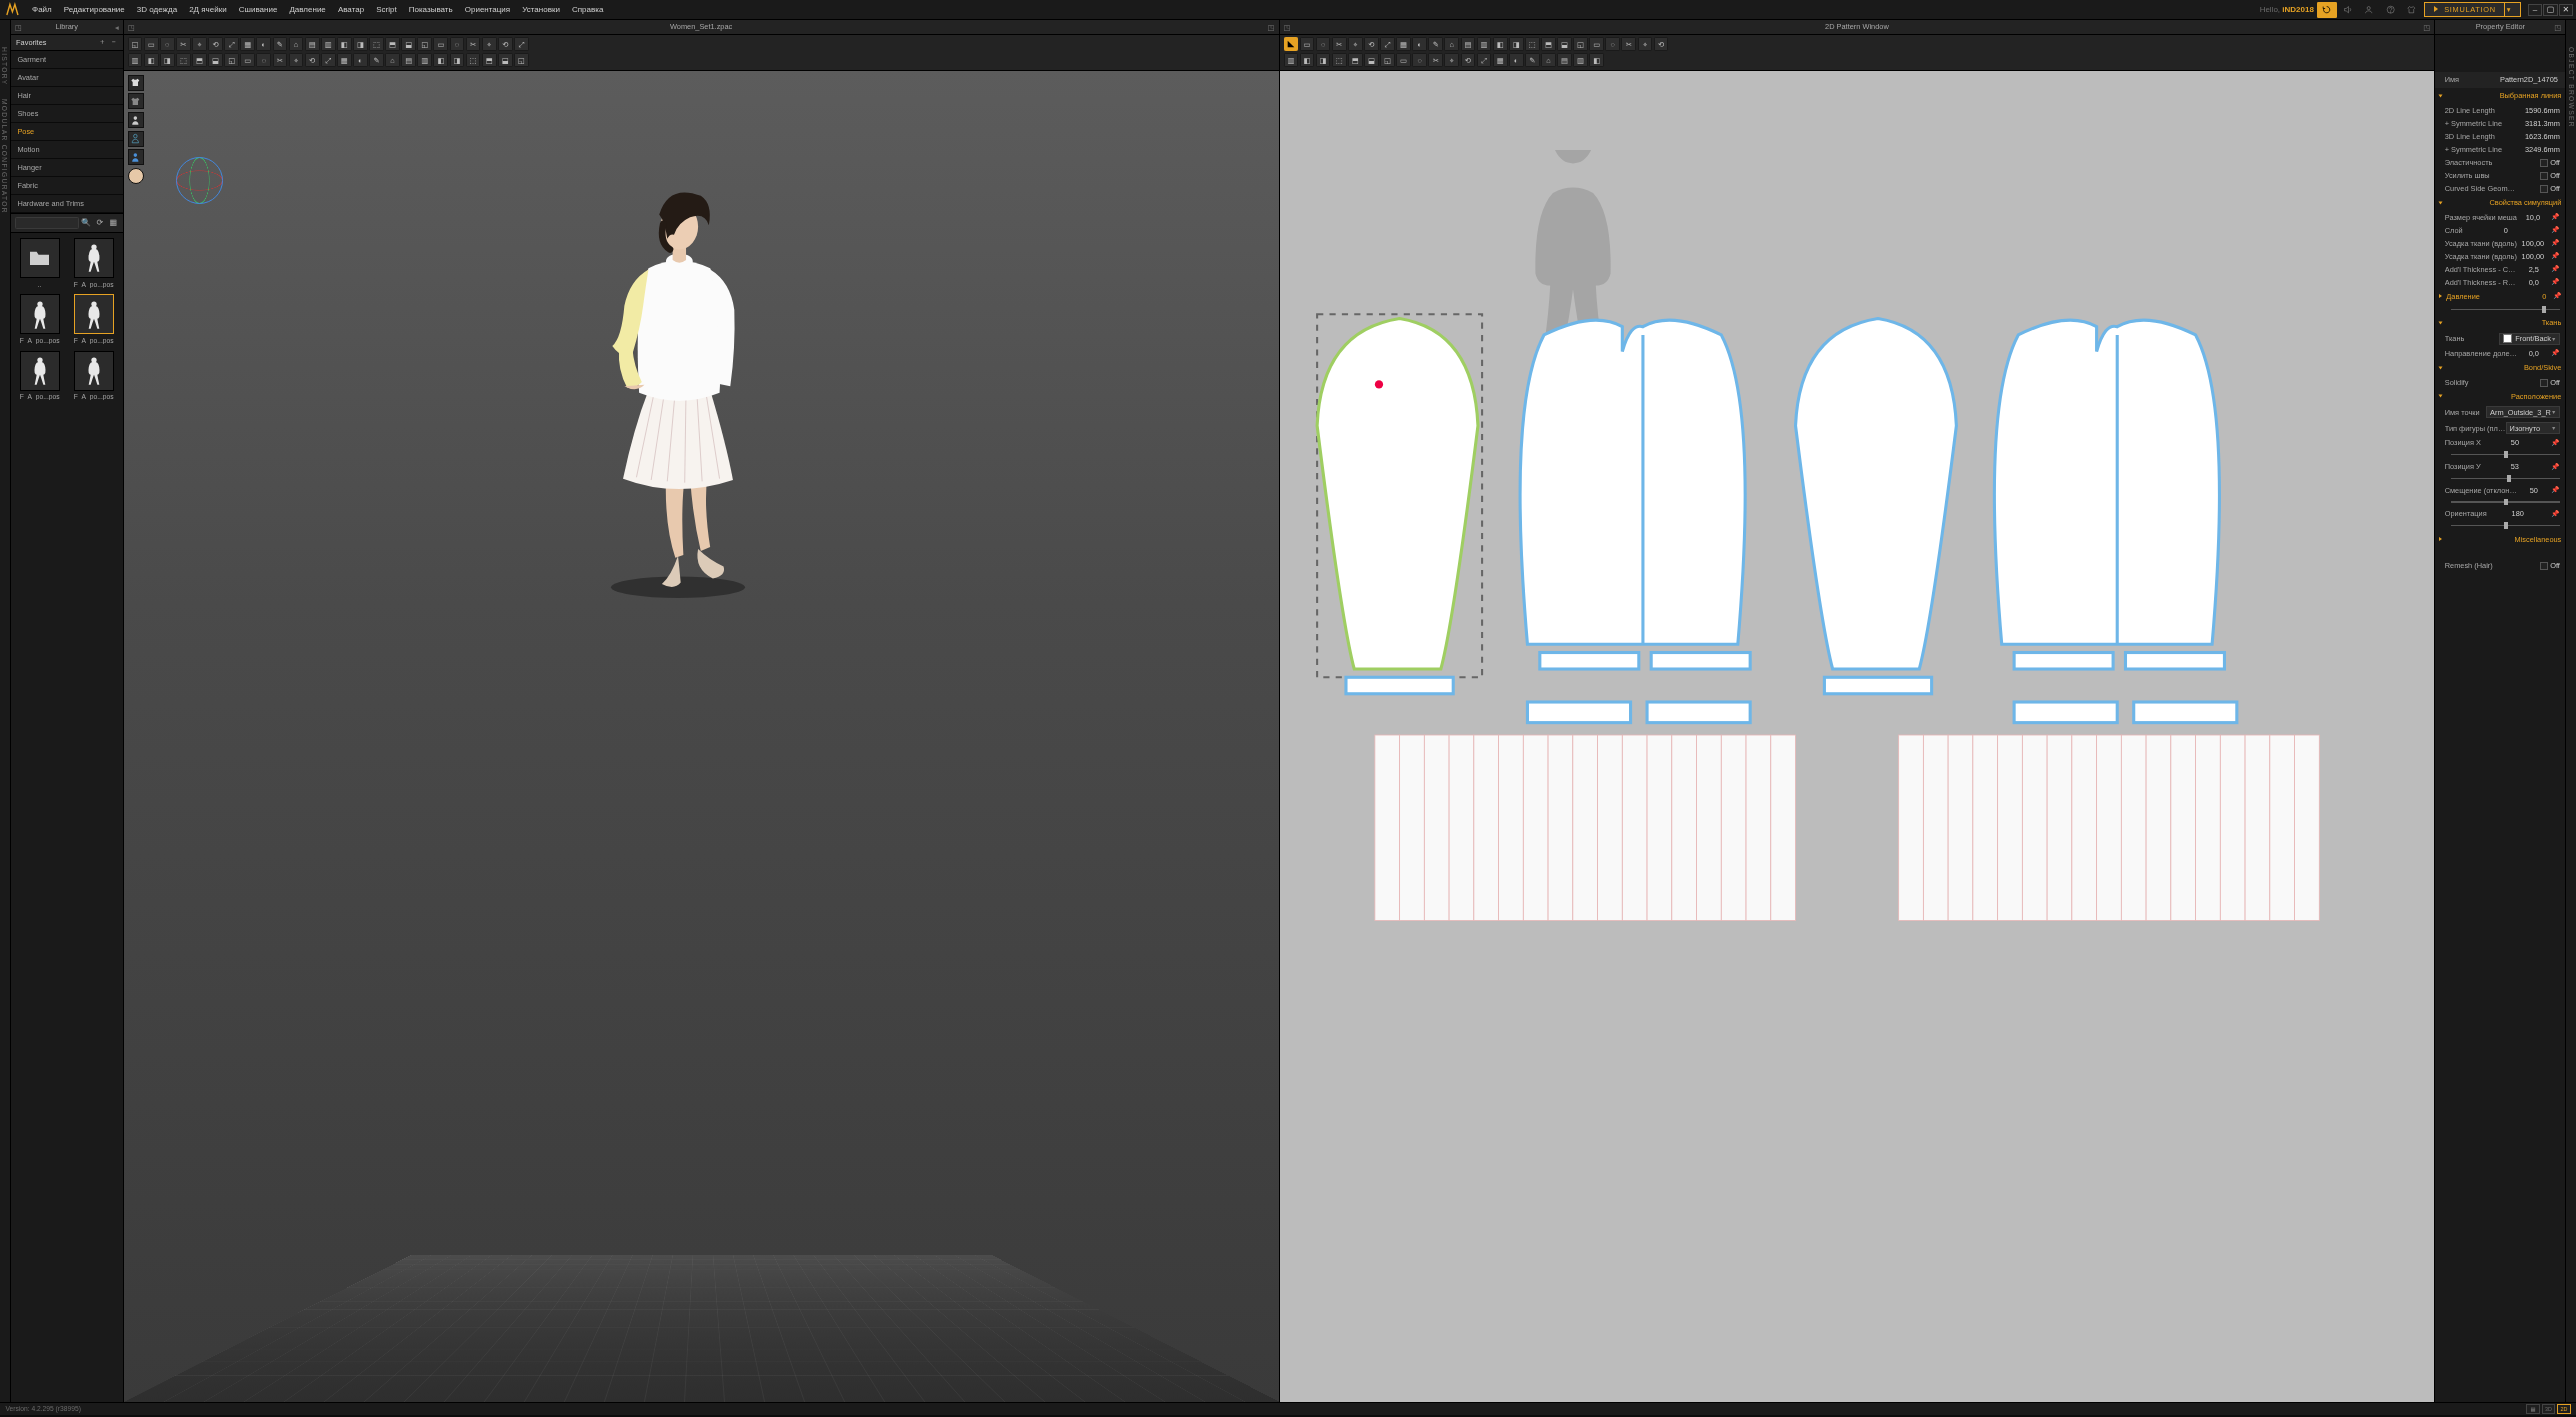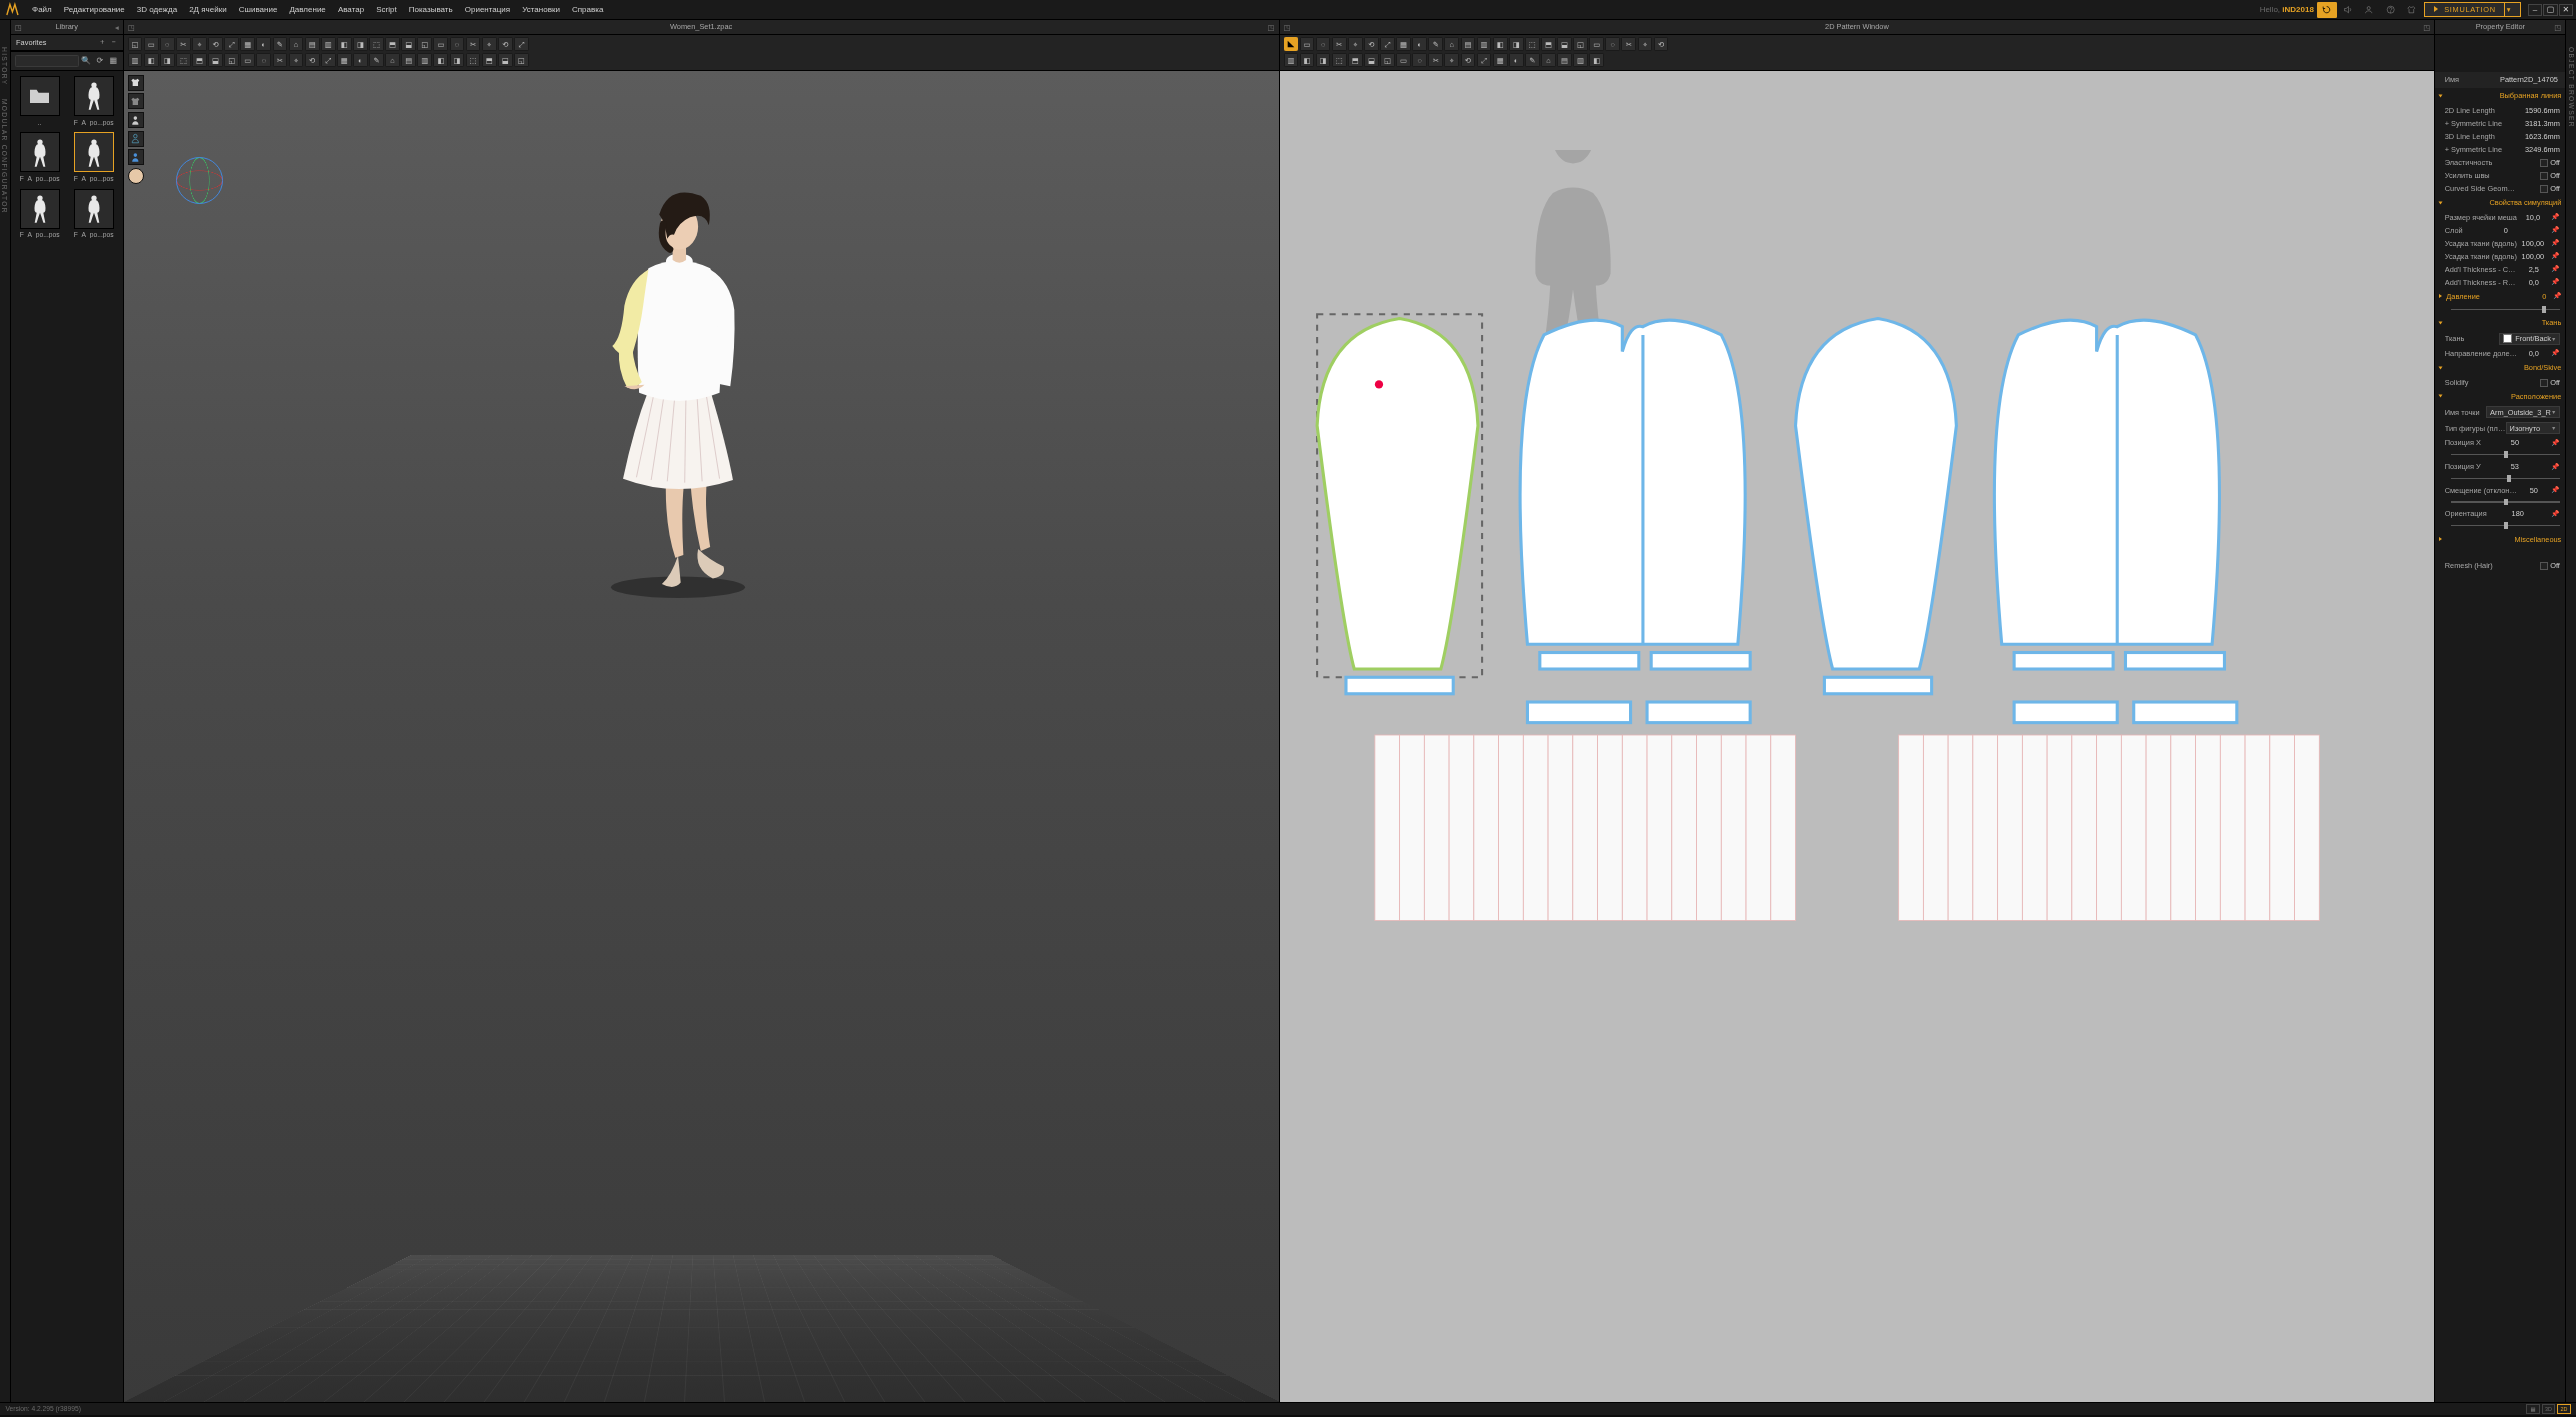--- a/index.html
+++ b/index.html
@@ -204,20 +204,31 @@
           <span>Library</span>
           <span class="arrow">◂</span>
         </div>
       <div class="lib-head">
         <span>Favorites</span>
         <div class="icons">
             <span>＋</span>
             <span>－</span>
           </div>
       </div>
+      <div class="lib-cats" id="lib-cats">
+          <div class="lib-cat">Garment</div>
+          <div class="lib-cat">Avatar</div>
+          <div class="lib-cat">Hair</div>
+          <div class="lib-cat">Shoes</div>
+          <div class="lib-cat sel">Pose</div>
+          <div class="lib-cat">Motion</div>
+          <div class="lib-cat">Hanger</div>
+          <div class="lib-cat">Fabric</div>
+          <div class="lib-cat">Hardware and Trims</div>
+        </div>
       <div class="lib-search">
         <div class="fld"></div>
         <div class="icn">🔍</div>
         <div class="icn">⟳</div>
         <div class="icn">▦</div>
       </div>
       <div class="thumbs" id="thumbs">
           <div class="thumb">
             <div class="box">
               <svg width="23" height="19" viewBox="0 0 24 20">

